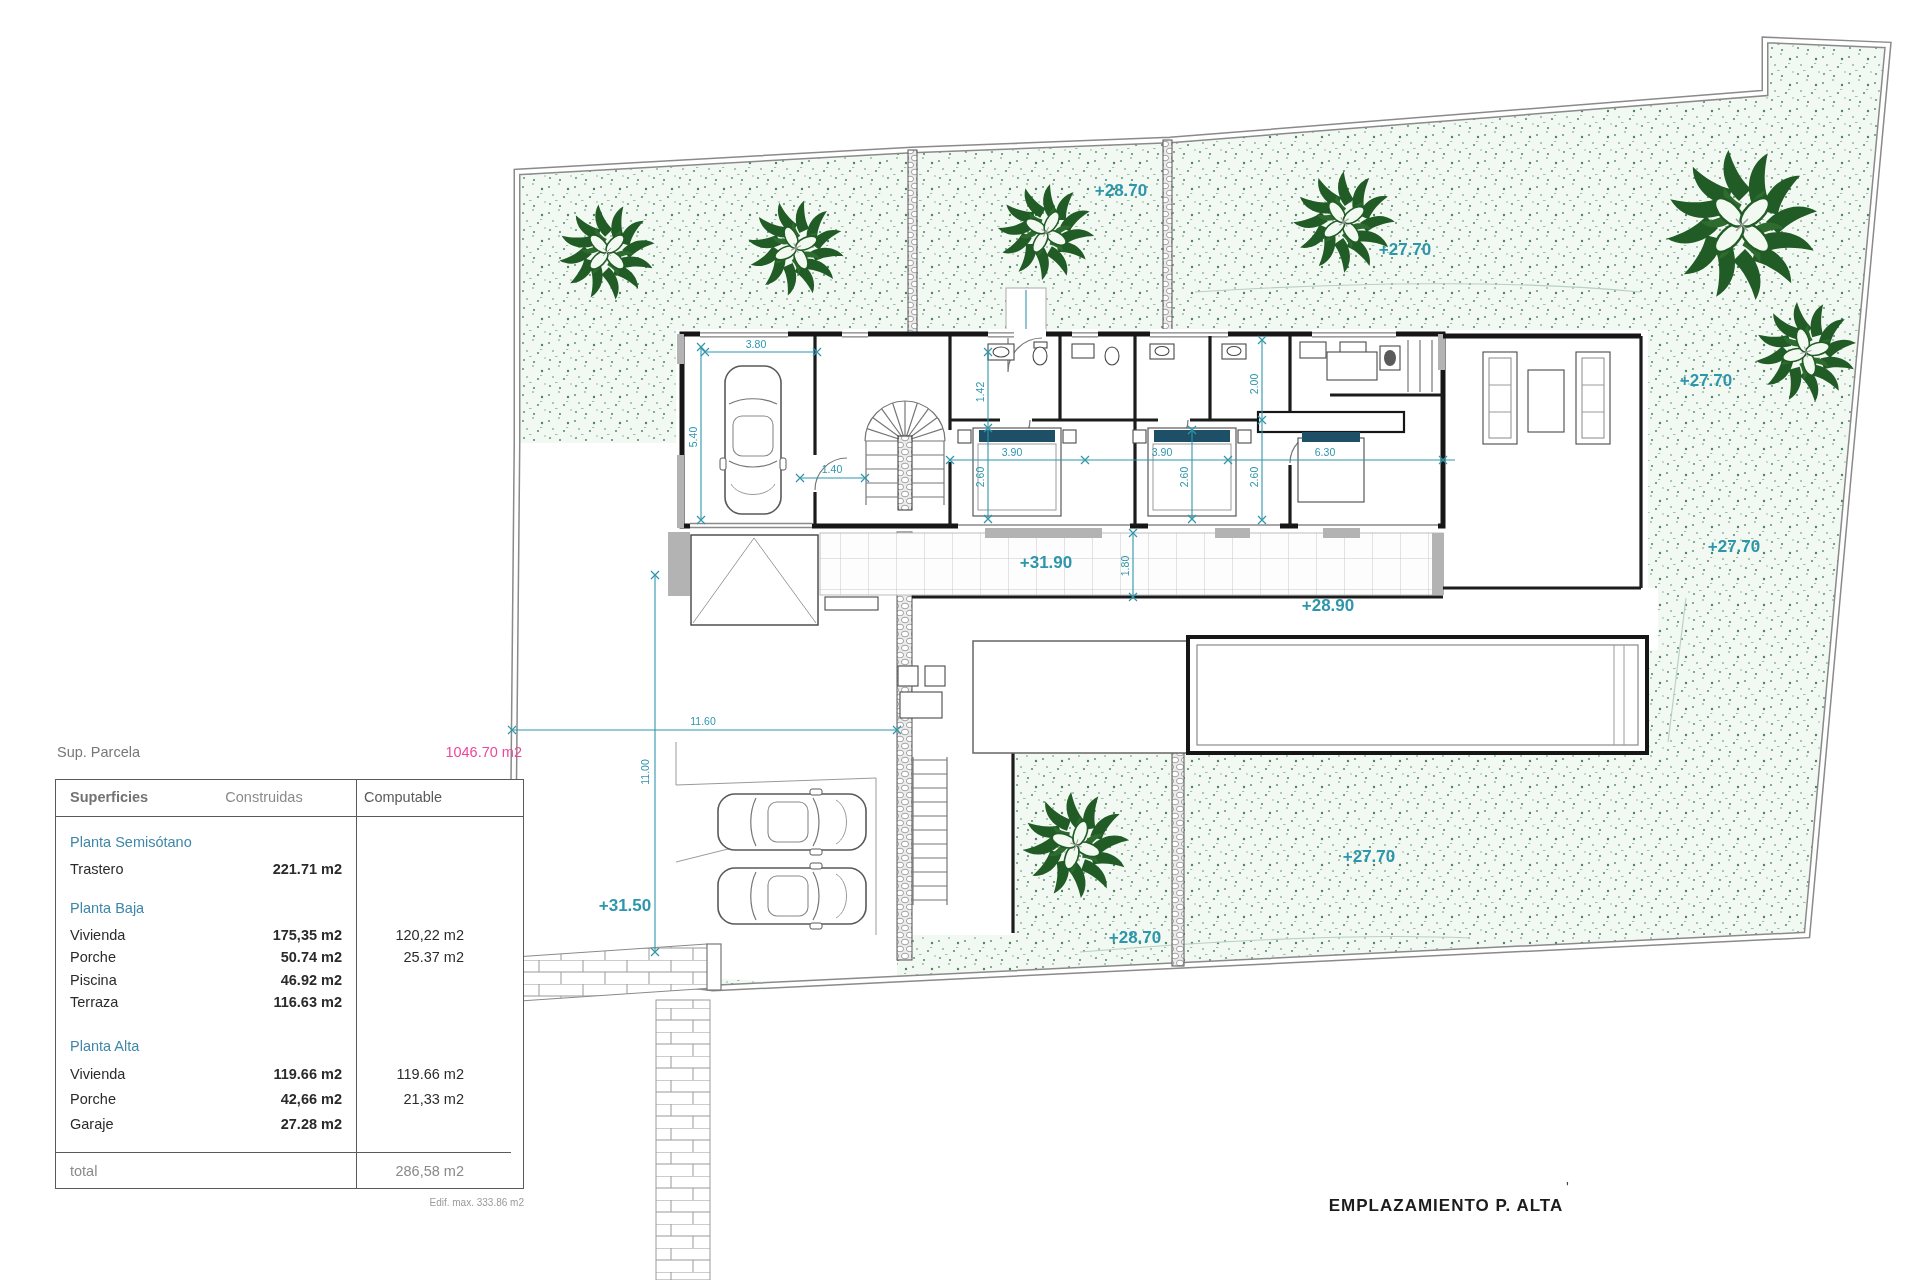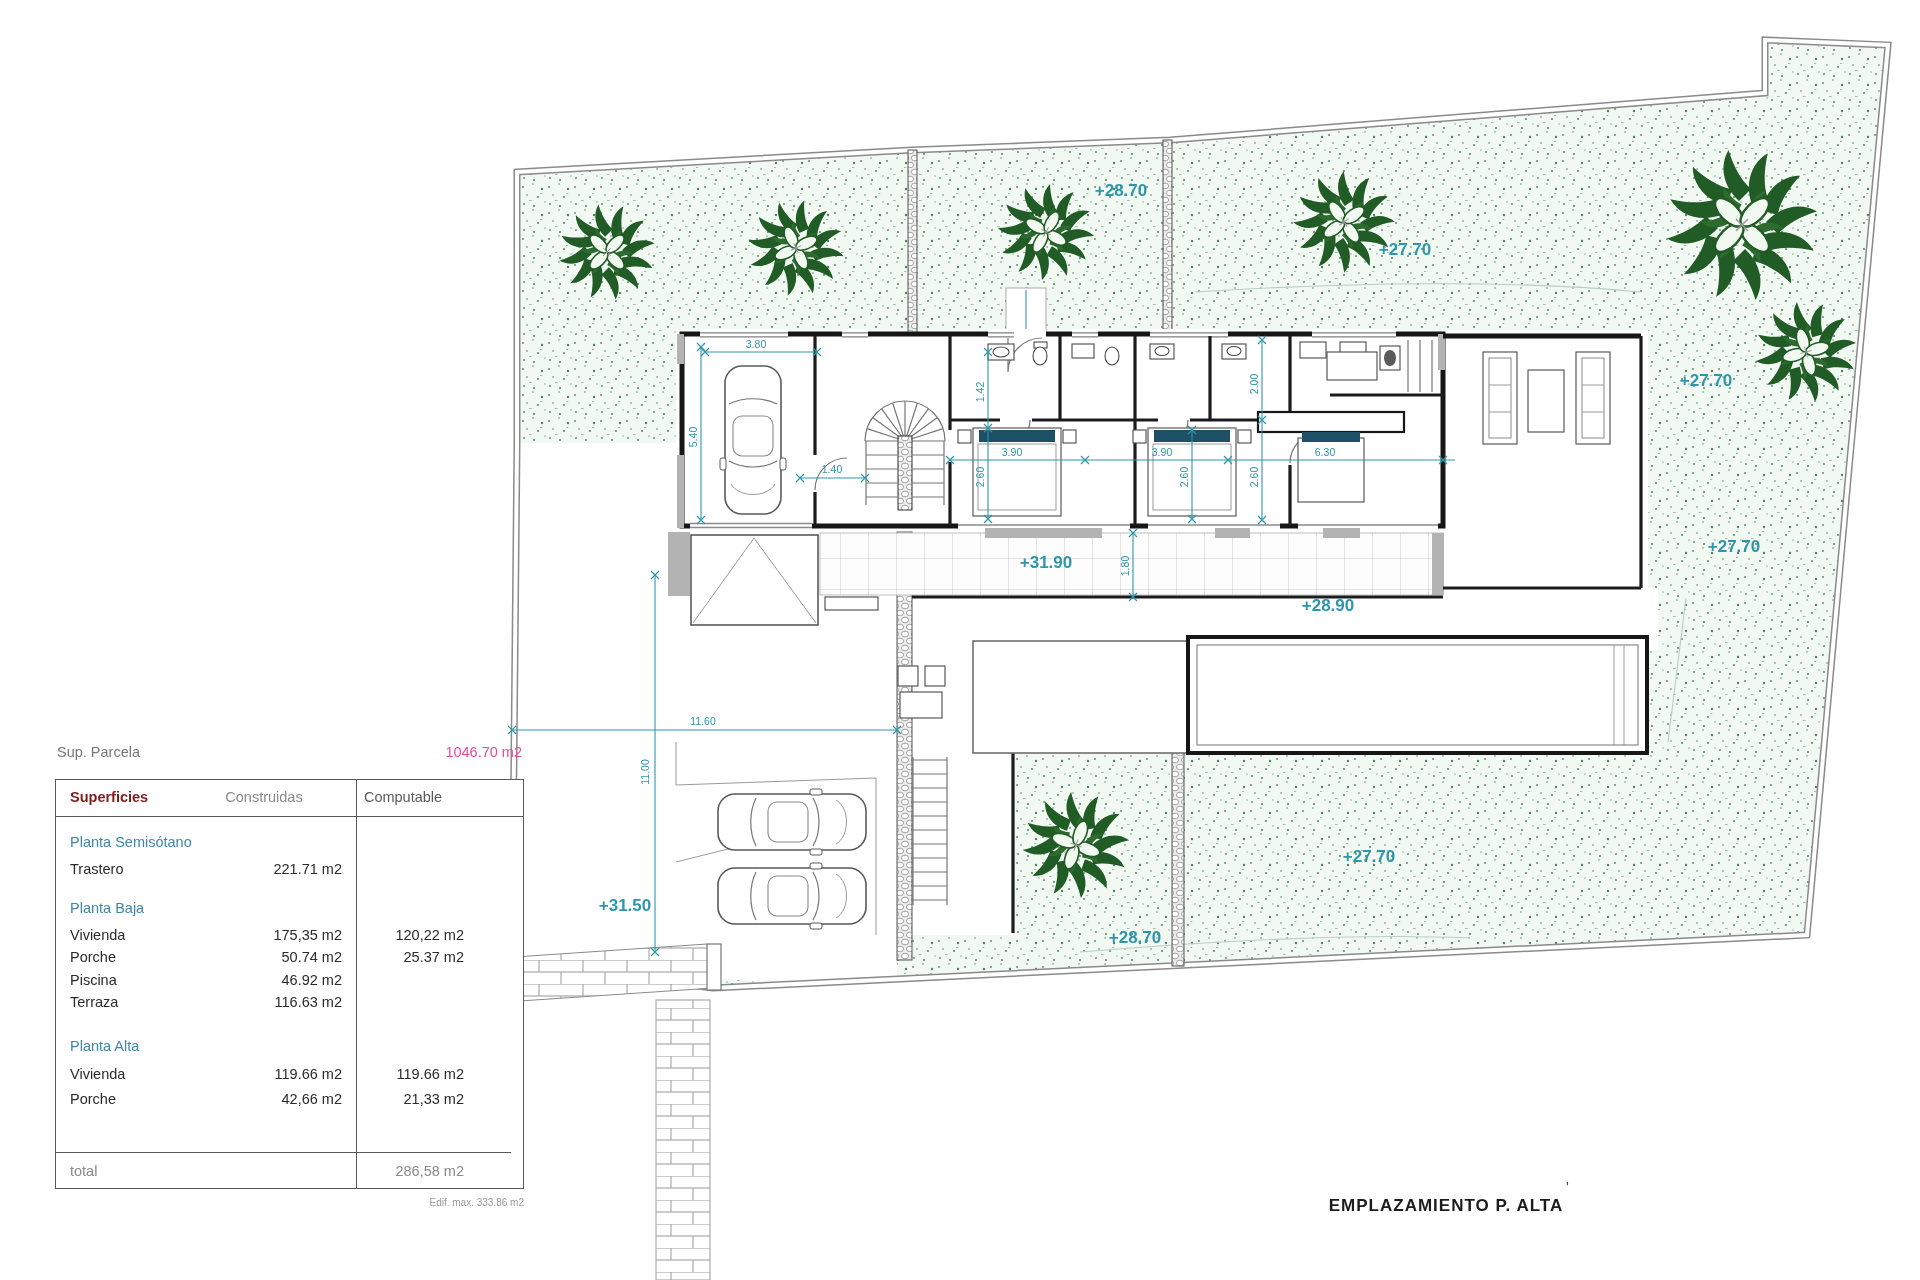--- a/index.html
+++ b/index.html
@@ -5,30 +5,30 @@
   html,body{margin:0;padding:0;background:#fff;width:1920px;height:1280px;
     font-family:"Liberation Sans", sans-serif; position:relative; overflow:hidden;}
   .plan-svg{position:absolute;left:0;top:0;}
   
   .panel{position:absolute;left:55px;top:744px;width:469px;font-size:14.5px;color:#2b2b2b;}
   .suprow{display:flex;justify-content:space-between;color:#787878;margin-bottom:19px;padding:0 2px;}
   .suprow .v{color:#ec4899;}
   .box{border:1.4px solid #5a5a5a;position:relative;height:410px;box-sizing:border-box;background:#fff;}
   .divider{position:absolute;left:300px;top:0;bottom:0;border-left:1.4px solid #5a5a5a;}
   .hdr{display:grid;grid-template-columns:132px 140px 122px;padding:9px 14px;border-bottom:1.4px solid #5a5a5a;height:37px;box-sizing:border-box;}
-  .h1{font-weight:bold;color:#7f1d1d;}
+  .h1{font-weight:bold;color:#737373;}
   .h2{text-align:center;color:#8a8a8a;padding-right:16px;}
   .h3{text-align:center;color:#5a5a5a;}
   .tbody{padding:15px 14px 0;}
   .sect{color:#3e87a8;margin:0 0 6px;line-height:20px;}
   .sect.m2{margin-top:17px;}
   .sect.m3{margin-top:22px;}
   .trow{display:grid;grid-template-columns:132px 140px 122px;line-height:22.5px;}
   .trow.alta{line-height:25px;}
-  .c2{text-align:right;padding-right:0;}
+  .c2{text-align:right;padding-right:0;font-weight:bold;}
   .c3{text-align:right;}
   .total{position:absolute;left:0;right:12px;bottom:0;height:35px;border-top:1.4px solid #5a5a5a;
     display:grid;grid-template-columns:132px 140px 122px;align-items:center;padding:0 14px;color:#8a8a8a;}
   .foot{text-align:right;color:#9a9a9a;font-size:10px;margin-top:8px;}
   
   .w5{stroke:#161616;stroke-width:5;fill:none}
   .w35{stroke:#1c1c1c;stroke-width:3.2;fill:none}
   .thin{stroke:#777;stroke-width:1.2;fill:none}
   .thin2{stroke:#9a9a9a;stroke-width:1;fill:none}
   .faint{stroke:#b9cfc1;stroke-width:1.1;fill:none}
@@ -439,20 +439,25 @@
       <div class="trow alta">
         <span>Vivienda</span>
         <span class="c2">119.66 m2</span>
         <span class="c3">119.66 m2</span>
       </div>
       <div class="trow alta">
         <span>Porche</span>
         <span class="c2">42,66 m2</span>
         <span class="c3">21,33 m2</span>
       </div>
+      <div class="trow alta">
+        <span>Garaje</span>
+        <span class="c2">27.28 m2</span>
+        <span class="c3"></span>
+      </div>
     </div>
     <div class="total">
       <span>total</span>
       <span></span>
       <span class="c3">286,58 m2</span>
     </div>
   </div>
   <div class="foot">Edif. max. 333.86 m2</div>
 </aside>
 

